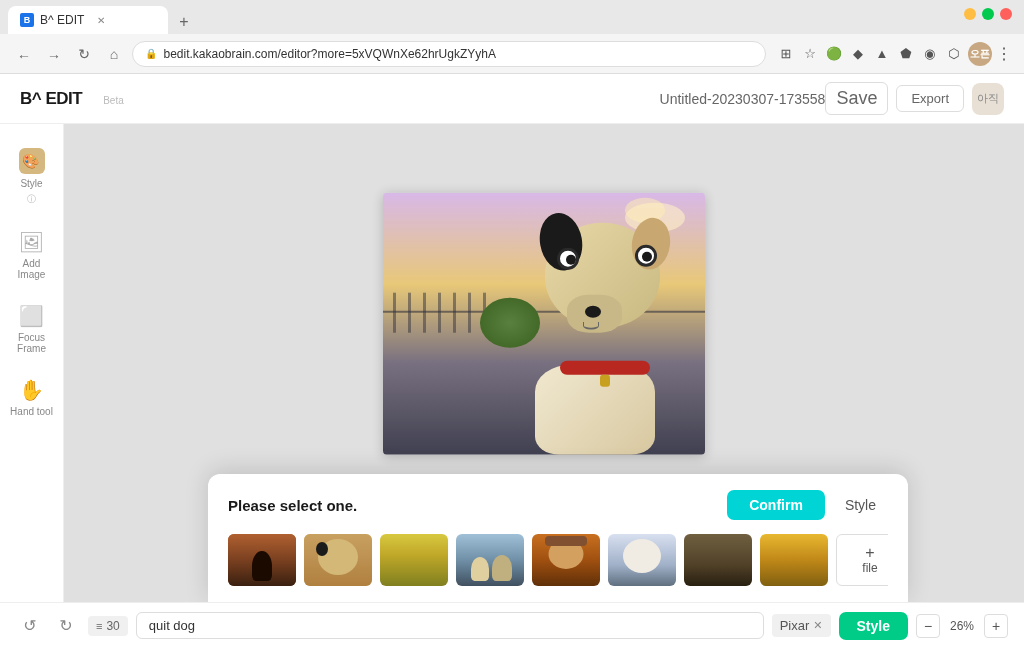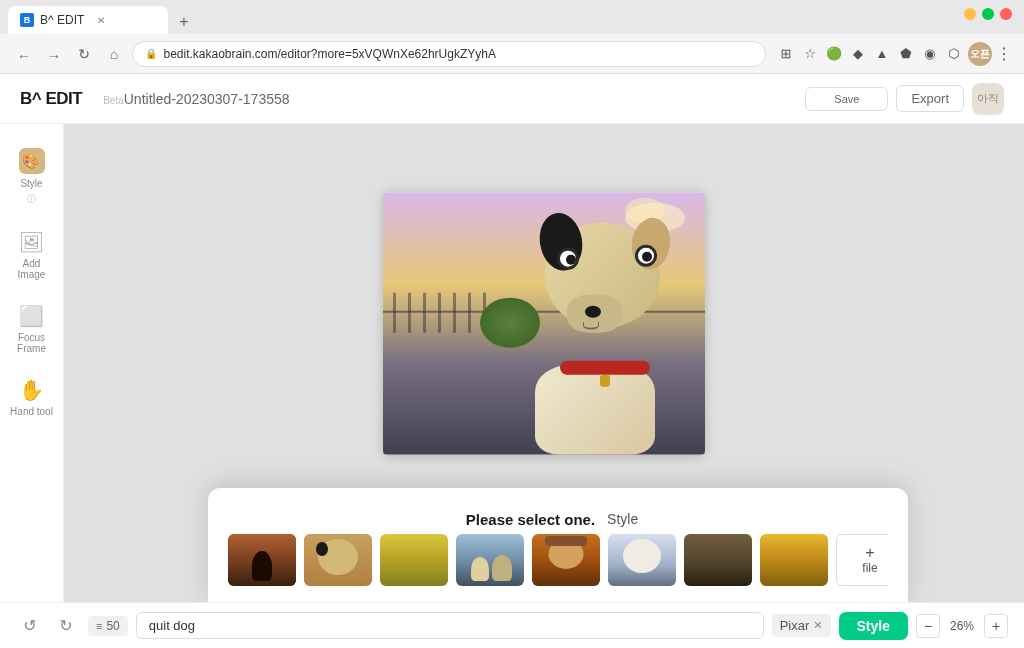--- a/index.html
+++ b/index.html
@@ -63,25 +63,25 @@
     </div>
   </div>
 
   <div style="position:absolute; top:74px; left:0; right:0; bottom:0; background:#f0f0f0; display:flex; flex-direction:column;">
 
     <div style="height:50px; background:white; border-bottom:1px solid #eee; display:flex; align-items:center; padding:0 20px;">
       <div style="display:flex; align-items:baseline; gap:3px;">
         <span style="font-size:17px; font-weight:800; color:#1a1a1a; letter-spacing:-0.5px;">B^ EDIT</span>
         <span style="font-size:10px; color:#bbb; margin-left:18px;">Beta</span>
       </div>
-      <div style="flex:1; text-align:left;">
+      <div style="flex:1; text-align:right;">
         <span style="font-size:14px; color:#666;">Untitled-20230307-173558</span>
       </div>
       <div style="display:flex; gap:8px; align-items:center;">
-        <button class="save-btn" style="padding:5px 28px; border:1px solid #ddd; border-radius:6px; background:white; font-size:11px; color:#666; cursor:pointer;">Save</button>
+        <button class="save-btn" style="padding:5px 10px; border:1px solid #ddd; border-radius:6px; background:white; font-size:18px; color:#666; cursor:pointer;">Save</button>
         <button class="export-btn" style="padding:5px 14px; border:1px solid #ddd; border-radius:6px; background:white; font-size:13px; color:#666; cursor:pointer;">Export</button>
         <div style="width:32px;height:32px;border-radius:8px;background:#e8e0d5;display:flex;align-items:center;justify-content:center;font-size:11px;color:#888;cursor:pointer;">
           <span>아직</span>
         </div>
       </div>
     </div>
 
     <div style="flex:1; display:flex; overflow:hidden;">
 
       <div style="width:64px; background:white; border-right:1px solid #eee; display:flex; flex-direction:column; align-items:center; padding:16px 0; gap:8px;">
@@ -148,23 +148,24 @@
 
             <div style="position:absolute;bottom:0;right:50px;width:120px;height:90px;background:linear-gradient(135deg,#f0e8d0,#d8c8a0);border-radius:30% 30% 20% 20%;"></div>
 
             <div style="position:absolute;bottom:80px;right:55px;width:90px;height:14px;background:#b82820;border-radius:20px;"></div>
 
             <div style="position:absolute;bottom:68px;right:95px;width:10px;height:12px;background:#c8a020;border-radius:3px;"></div>
           </div>
         </div>
 
         <div style="position:absolute;bottom:0;left:50%;transform:translateX(-48%);width:700px;background:white;border-radius:12px 12px 0 0;box-shadow:0 -4px 24px rgba(0,0,0,0.14);padding:16px 20px 16px;">
-          <div style="display:flex;align-items:center;justify-content:center;">
+          <div style="display:flex;align-items:center;justify-content:space-between;margin-bottom:14px;">
             <span style="font-size:15px;font-weight:700;color:#1a1a1a;">Please select one.</span>
             <div style="display:flex;gap:8px;align-items:center;">
+              <button style="padding:7px 22px;background:#00d4d4;border:none;border-radius:7px;color:white;font-size:14px;font-weight:700;cursor:pointer;">Confirm</button>
               <button style="padding:7px 12px;background:none;border:none;color:#555;font-size:14px;cursor:pointer;">Style</button>
             </div>
           </div>
           <div style="display:flex;gap:8px;align-items:center;overflow:hidden;">
 
             <div style="width:68px;height:52px;border-radius:6px;overflow:hidden;cursor:pointer;flex-shrink:0;background:linear-gradient(135deg,#c87040,#6a3818);">
               <div style="width:100%;height:100%;background:linear-gradient(180deg,#b06030 0%,#7a4020 50%,#3a2010 100%);position:relative;">
                 <div style="position:absolute;bottom:5px;left:50%;transform:translateX(-50%);width:20px;height:30px;background:#1a0a00;border-radius:50% 50% 20% 20%;"></div>
               </div>
             </div>
@@ -215,21 +216,21 @@
           </div>
         </div>
       </div>
     </div>
 
     <div style="height:46px;background:white;border-top:1px solid #eee;display:flex;align-items:center;padding:0 16px;gap:8px;">
       <button style="width:28px;height:28px;border:none;background:none;font-size:16px;color:#888;cursor:pointer;border-radius:4px;display:flex;align-items:center;justify-content:center;">↺</button>
       <button style="width:28px;height:28px;border:none;background:none;font-size:16px;color:#888;cursor:pointer;border-radius:4px;display:flex;align-items:center;justify-content:center;">↻</button>
       <div style="background:#f0f0f0;border-radius:4px;padding:3px 8px;font-size:12px;color:#666;display:flex;align-items:center;gap:4px;">
         <span style="font-size:11px;">≡</span>
-        <span>50</span>
+        <span>30</span>
       </div>
       <input type="text" style="flex: 1 1 0%; border: 1px solid rgb(221, 221, 221); border-radius: 6px; padding: 5px 12px; font-size: 13px; color: rgb(51, 51, 51); outline: none;" value="quit dog" placeholder="quit dog">
 
       <div style="display:flex;align-items:center;gap:4px;background:#f0f0f0;border-radius:4px;padding:4px 8px;font-size:13px;color:#555;">
         <span>Pixar</span>
         <span style="cursor:pointer;font-size:11px;color:#888;">✕</span>
       </div>
       <button style="padding:6px 18px;background:#00cc88;border:none;border-radius:7px;color:white;font-size:14px;font-weight:700;cursor:pointer;">Style</button>
       <div style="display:flex;align-items:center;gap:4px;">
         <button style="width:24px;height:24px;border:1px solid #ddd;border-radius:4px;background:white;font-size:14px;cursor:pointer;display:flex;align-items:center;justify-content:center;color:#555;">−</button>

